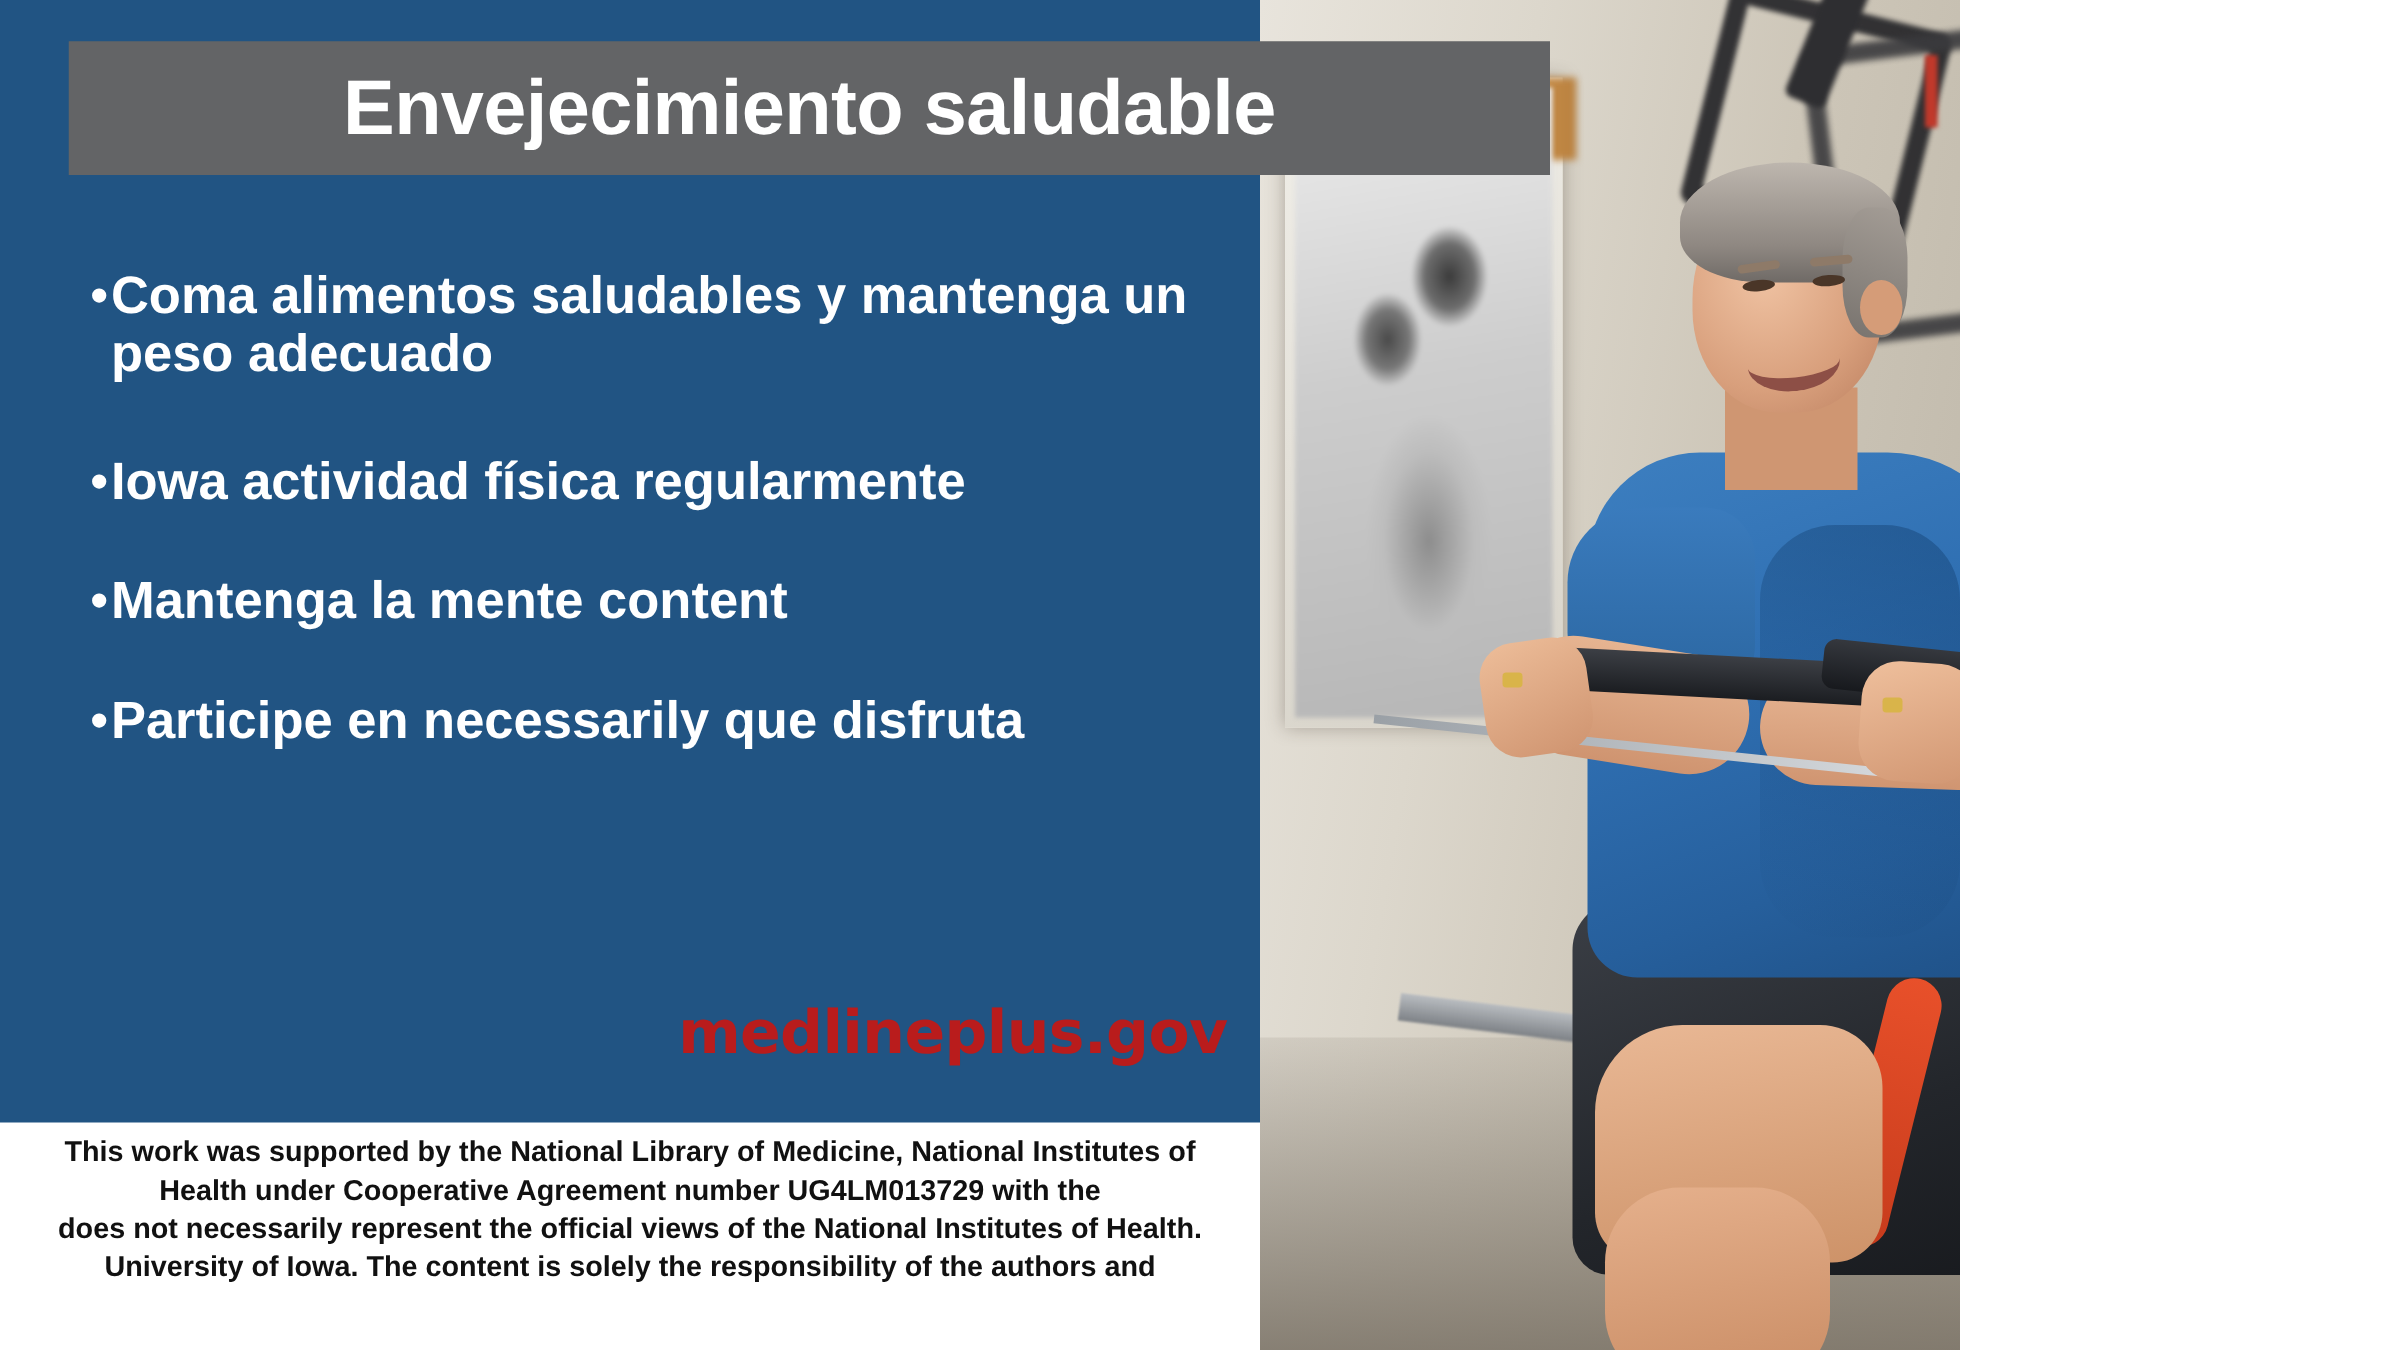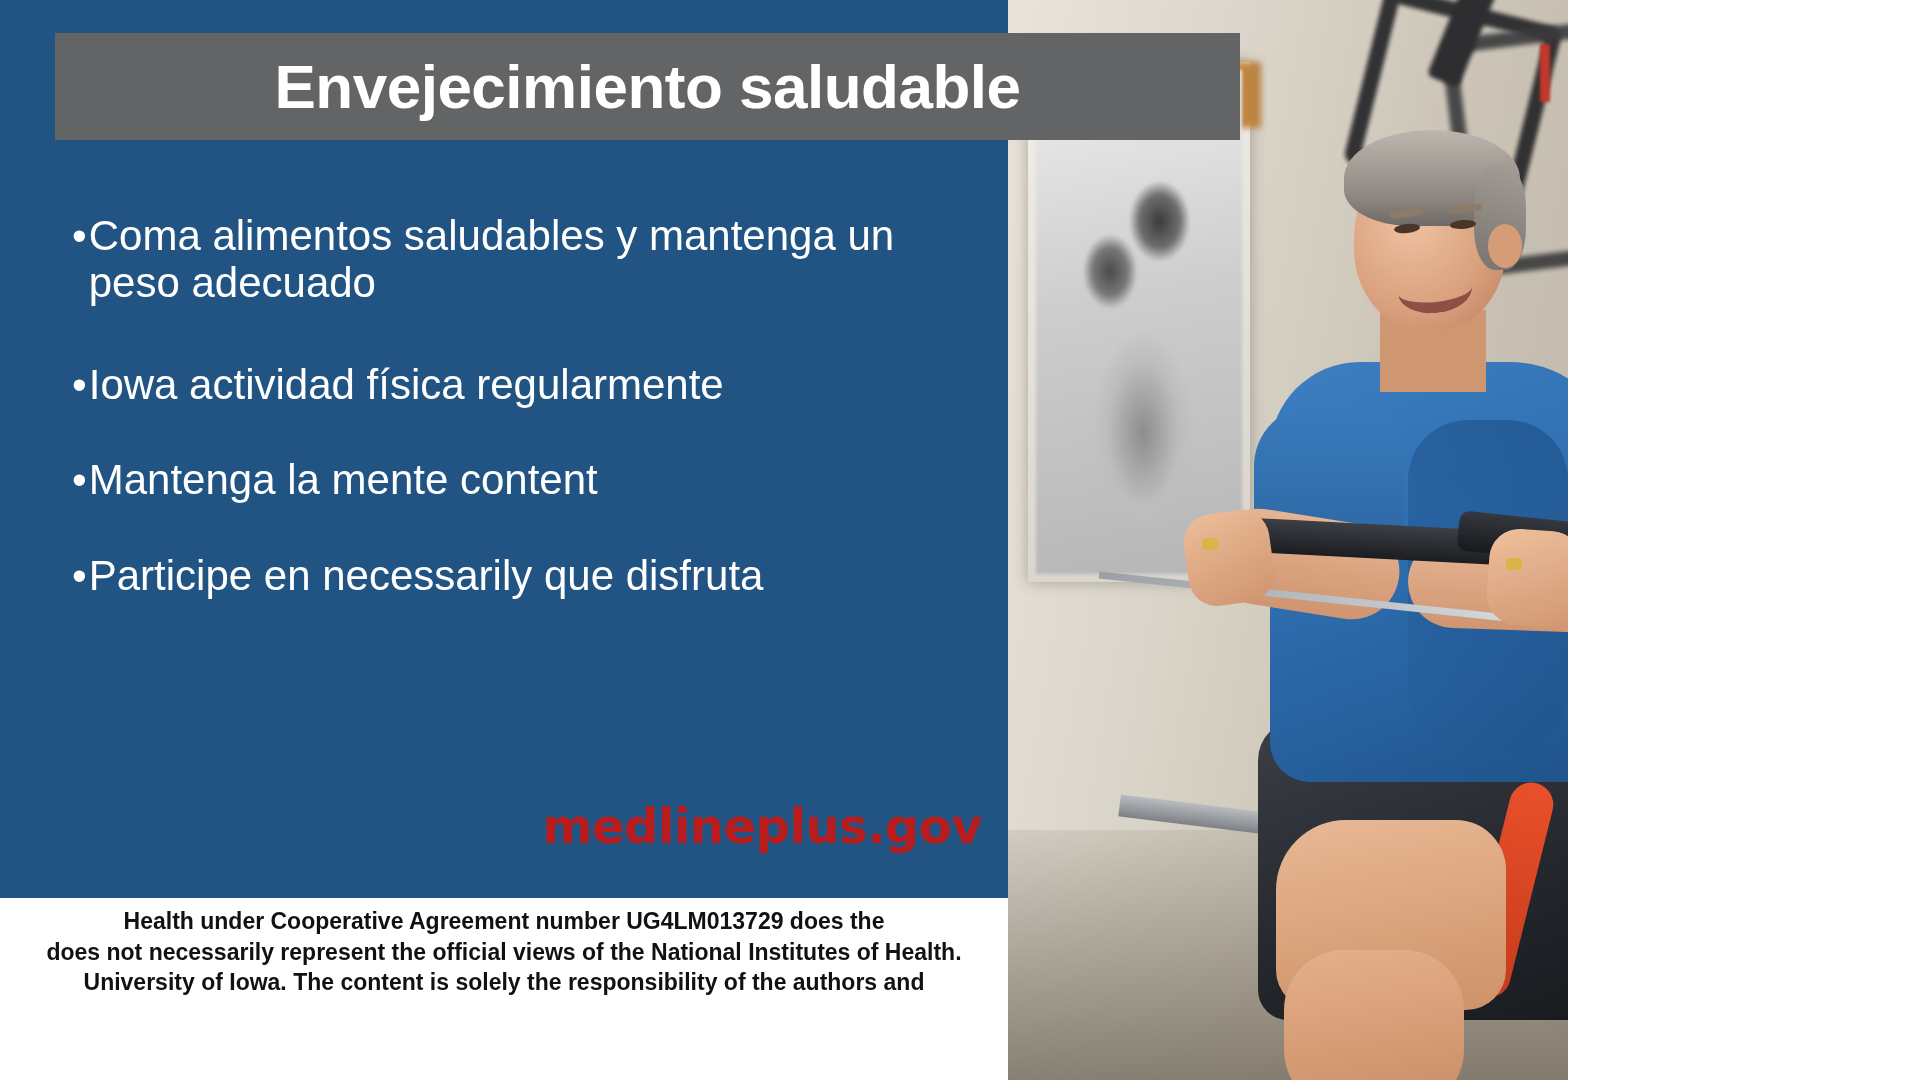--- a/index.html
+++ b/index.html
@@ -116,21 +116,21 @@
   }
 
   
   .bullets{position:absolute;left:72px;top:212px;width:900px;}
   .bullet{
     color:#ffffff;font-size:42px;line-height:1.13;margin-bottom:46px;
     font-family:"Liberation Sans", sans-serif;font-weight:400;
     display:flex;align-items:flex-start;
   }
   .bullet .dot{flex:0 0 auto;margin-right:2px;font-size:42px;line-height:1.13;}
-  .bullet .btxt{flex:1 1 auto;}
+  .bullet .btxt{flex:1 1 auto;font-weight:bold;}
   .bullet.b1{margin-bottom:54px;}
   .bullet.b2,.bullet.b3{margin-bottom:48px;}
 
   
   .mplus{
     position:absolute;left:0;top:798px;width:982px;text-align:right;
     color:#b91c1c;font-size:48px;font-weight:bold;
     font-family:"DejaVu Sans", sans-serif;letter-spacing:-.5px;
   }
 
@@ -215,18 +215,19 @@
     </div>
     <div class="bullet b4">
       <span class="dot">•</span>
       <span class="btxt">Participe en necessarily que disfruta</span>
     </div>
   </div>
 
   <div class="mplus">medlineplus.gov</div>
 
   <div class="attrib">
-    <div>Health under Cooperative Agreement number UG4LM013729 does the</div>
+    <div>This work was supported by the National Library of Medicine, National Institutes of</div>
+    <div>Health under Cooperative Agreement number UG4LM013729 with the</div>
     <div>does not necessarily represent the official views of the National Institutes of Health.</div>
     <div>University of Iowa. The content is solely the responsibility of the authors and</div>
   </div>
 
 </div>
 
 </body></html>

